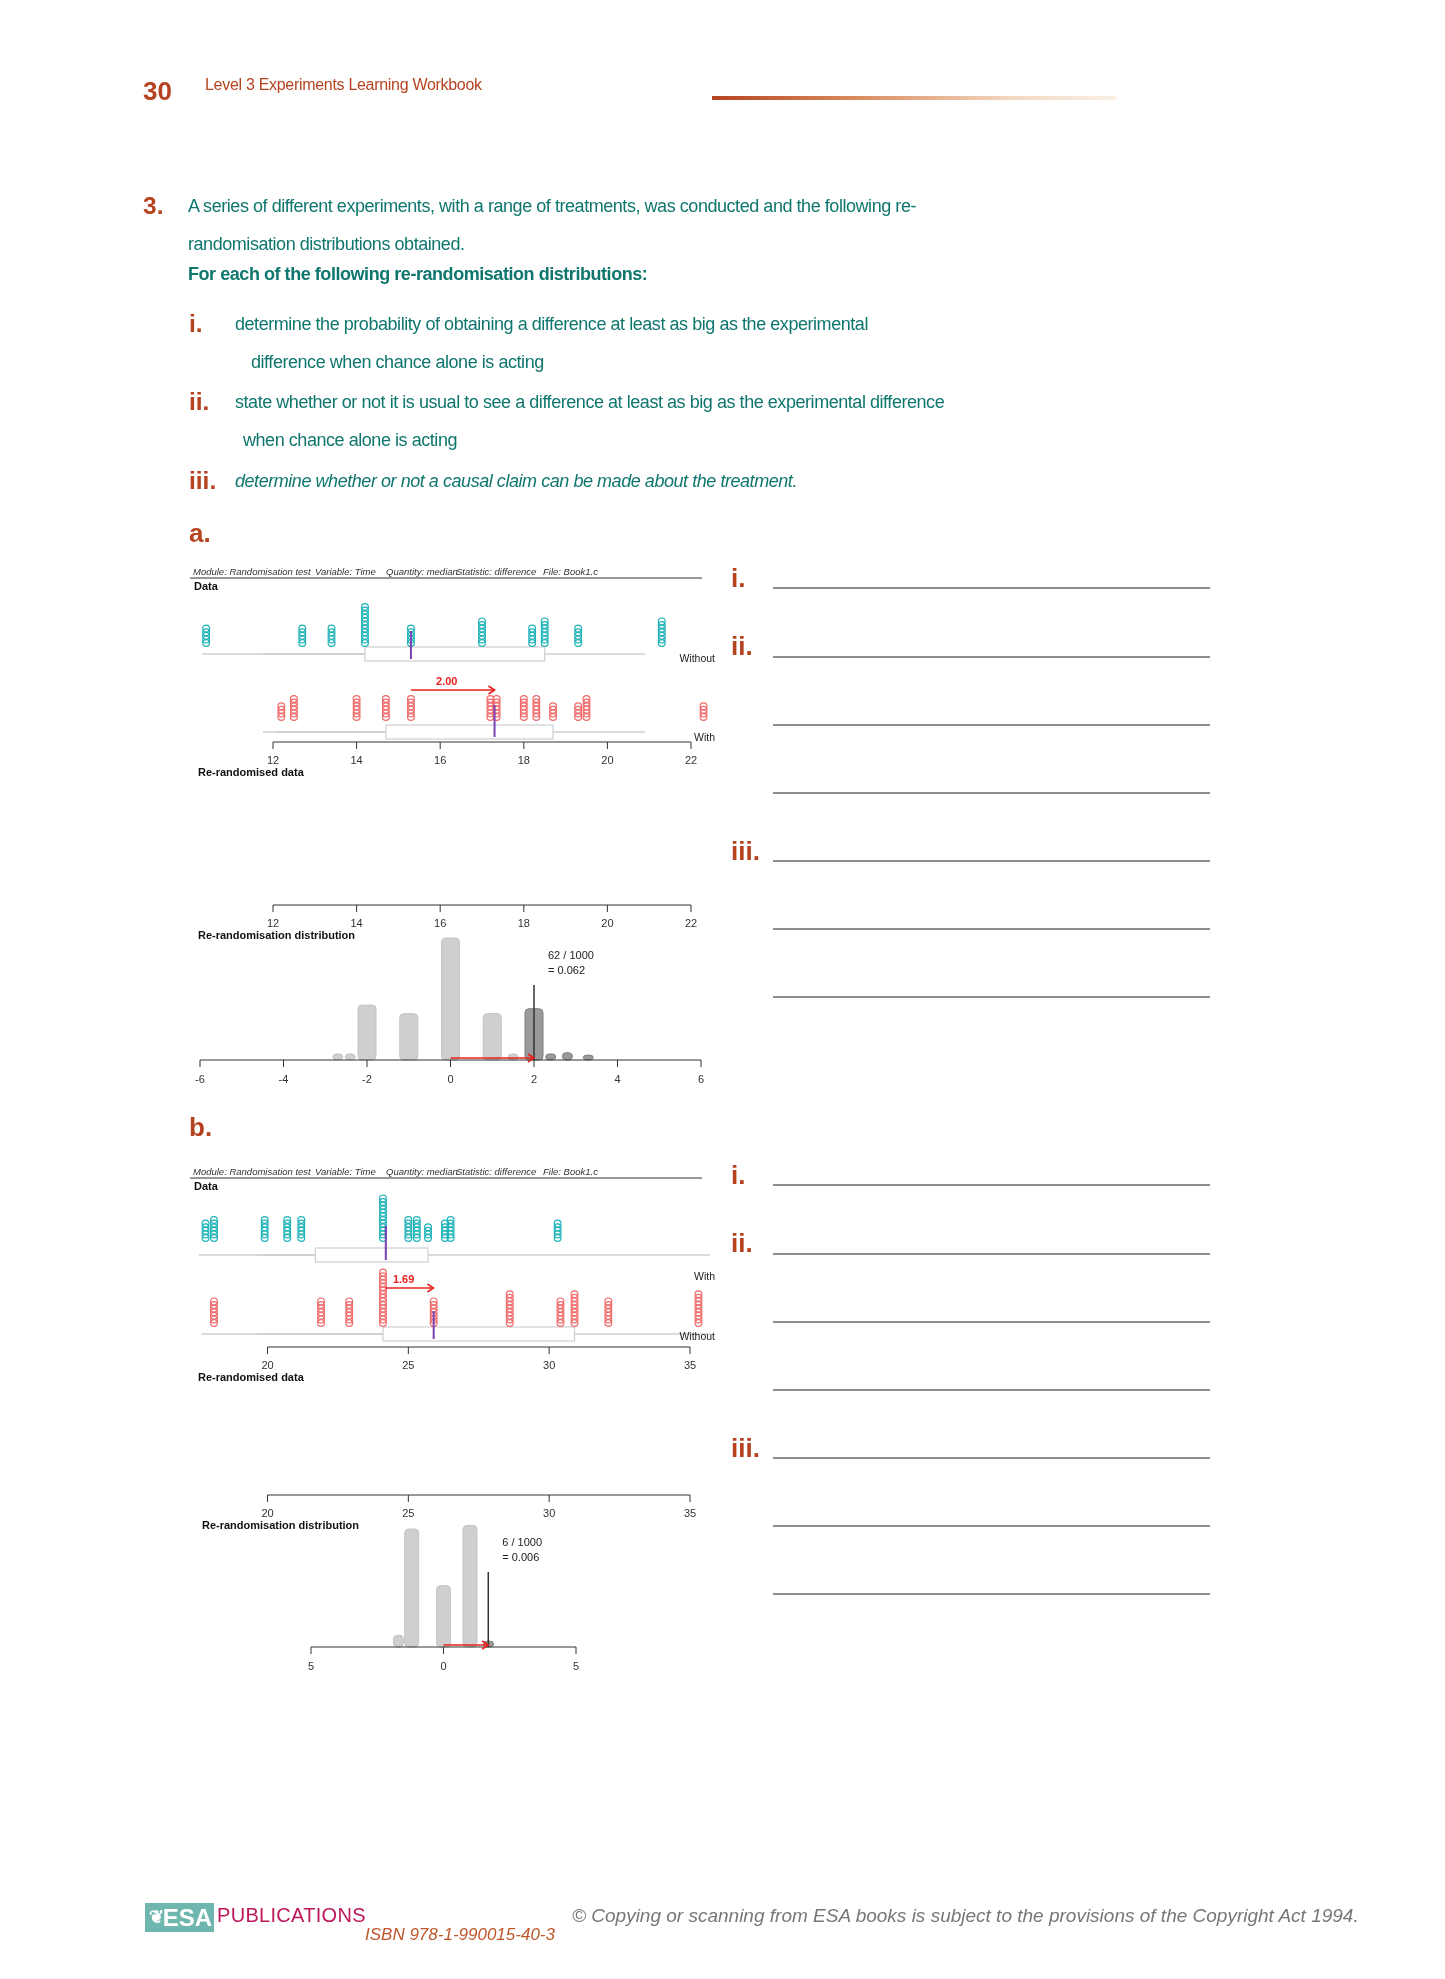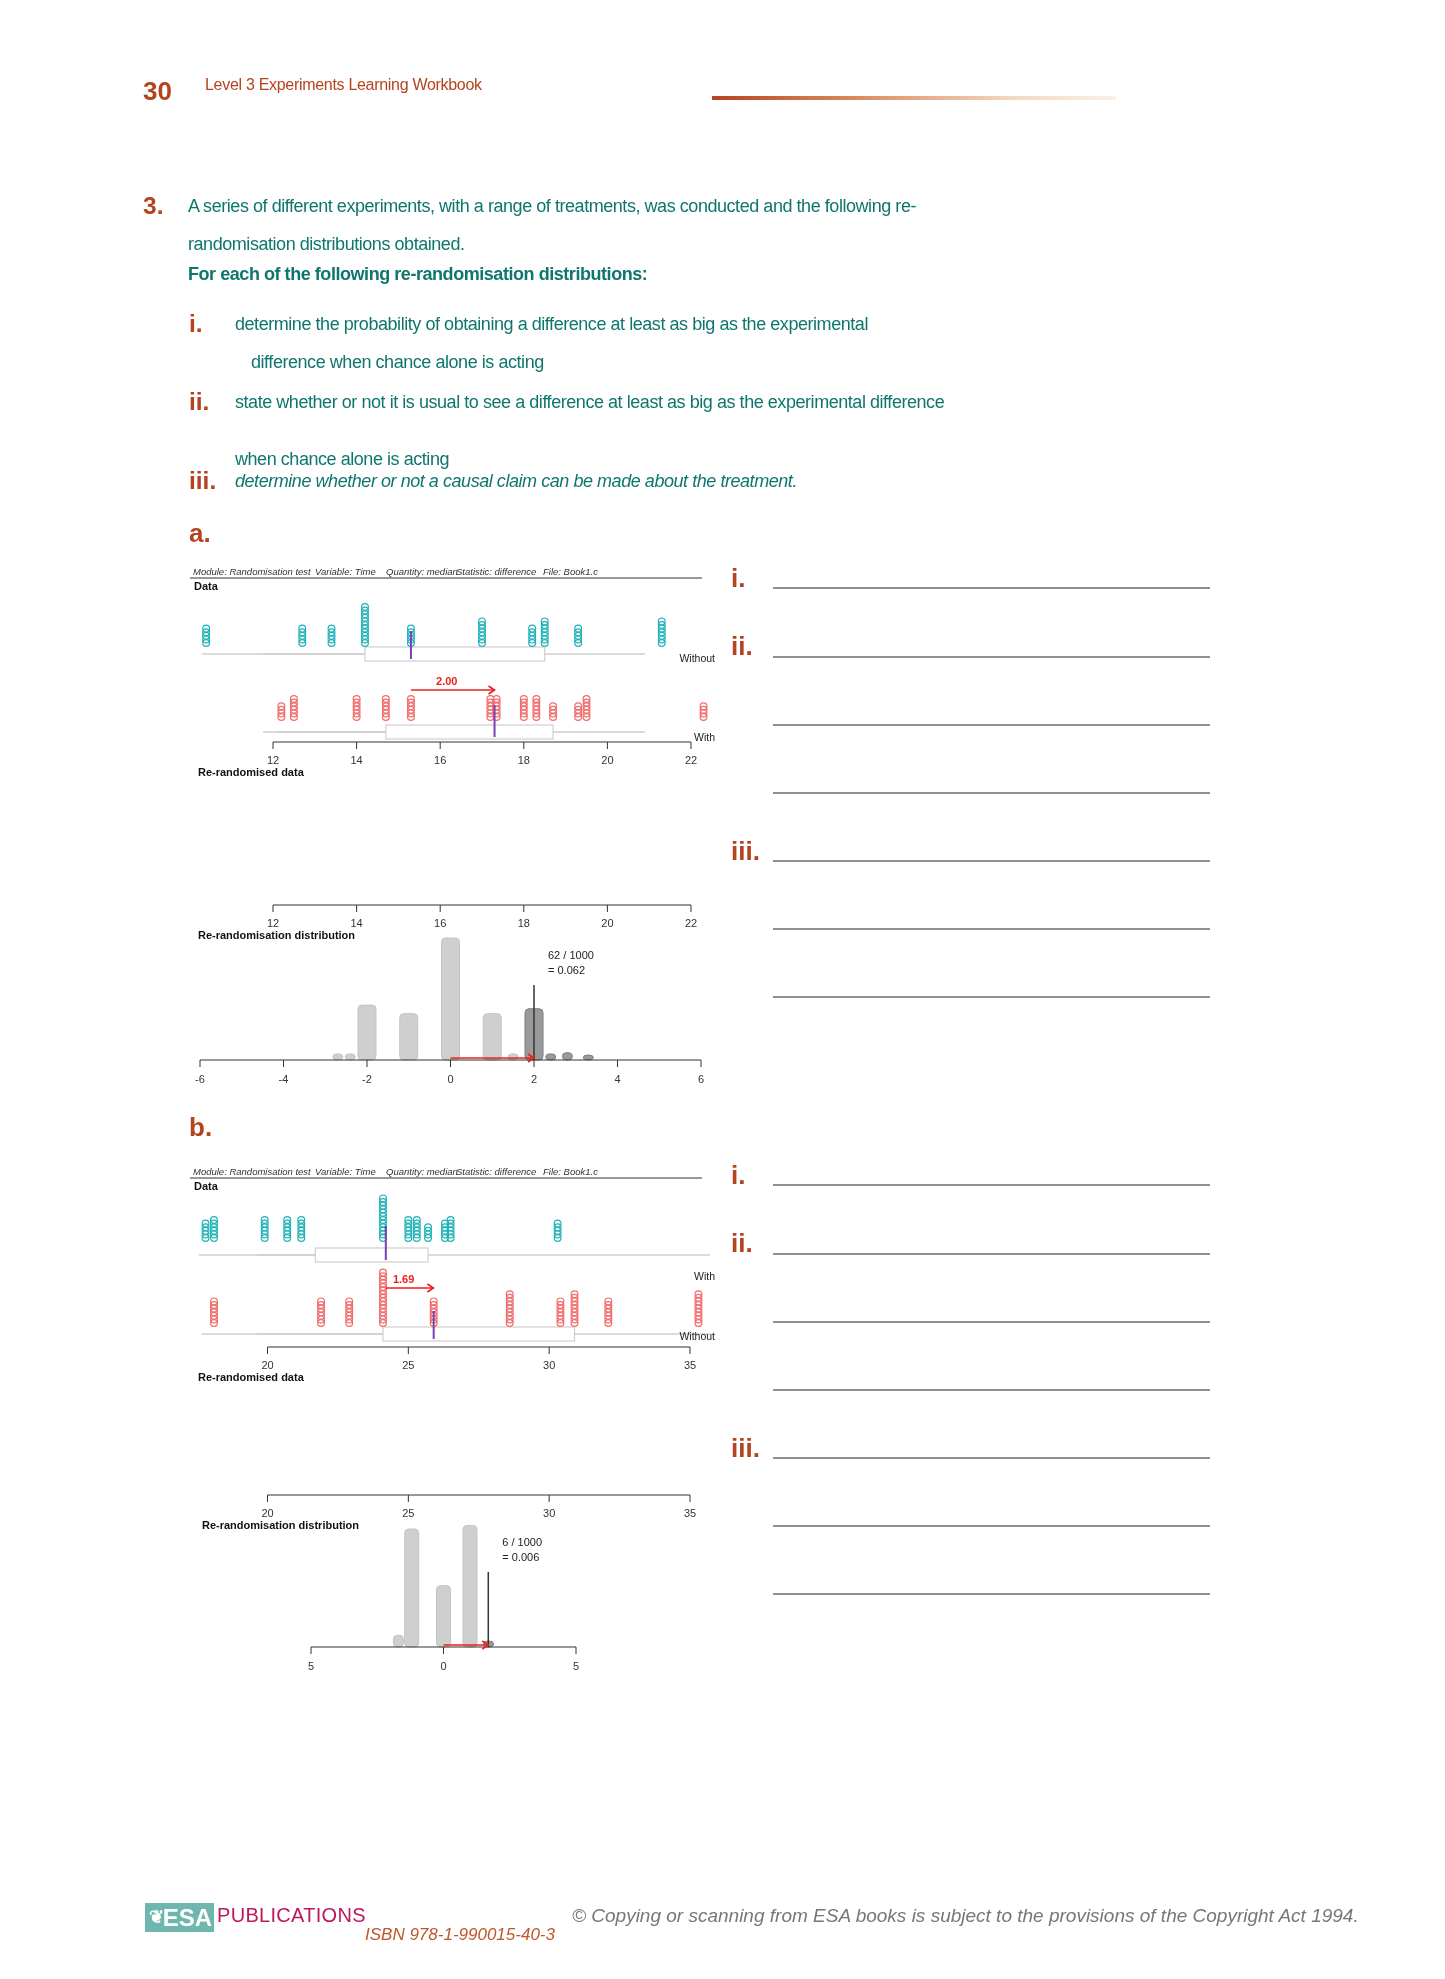--- a/index.html
+++ b/index.html
@@ -37,21 +37,21 @@
 <div class="abs q" style="left:188px; top:186px;">A series of different experiments, with a range of treatments, was conducted and the following re-</div>
 <div class="abs q" style="left:188px; top:224px;">randomisation distributions obtained.</div>
 <div class="abs q" style="left:188px; top:254px;font-weight:bold;">For each of the following re-randomisation distributions:</div>
 
 <div class="abs roman" style="left:189px; top:304px;">i.</div>
 <div class="abs q" style="left:235px; top:304px;">determine the probability of obtaining a difference at least as big as the experimental</div>
 <div class="abs q" style="left:235px; top:342px;margin-left:16px;">difference when chance alone is acting</div>
 
 <div class="abs roman" style="left:189px; top:382px;">ii.</div>
 <div class="abs q" style="left:235px; top:382px;">state whether or not it is usual to see a difference at least as big as the experimental difference</div>
-<div class="abs q" style="left:235px; top:420px;margin-top:19px;">when chance alone is acting</div>
+<div class="abs q" style="left:243px; top:420px;">when chance alone is acting</div>
 
 <div class="abs roman" style="left:189px; top:461px;">iii.</div>
 <div class="abs q" style="left:235px; top:461px;font-style:italic;">determine whether or not a causal claim can be made about the treatment.</div>
 
 <div class="abs part" style="left:189px; top:518px;">a.</div>
 <svg class="abs chart" id="chart-a-data" style="top:565px;" width="540" height="230">
     <text x="3" y="10" font-size="9.5" font-style="italic" fill="#333">Module: Randomisation test</text>
     <text x="125" y="10" font-size="9.5" font-style="italic" fill="#333">Variable: Time</text>
     <text x="196" y="10" font-size="9.5" font-style="italic" fill="#333">Quantity: median</text>
     <text x="266" y="10" font-size="9.5" font-style="italic" fill="#333">Statistic: difference</text>

